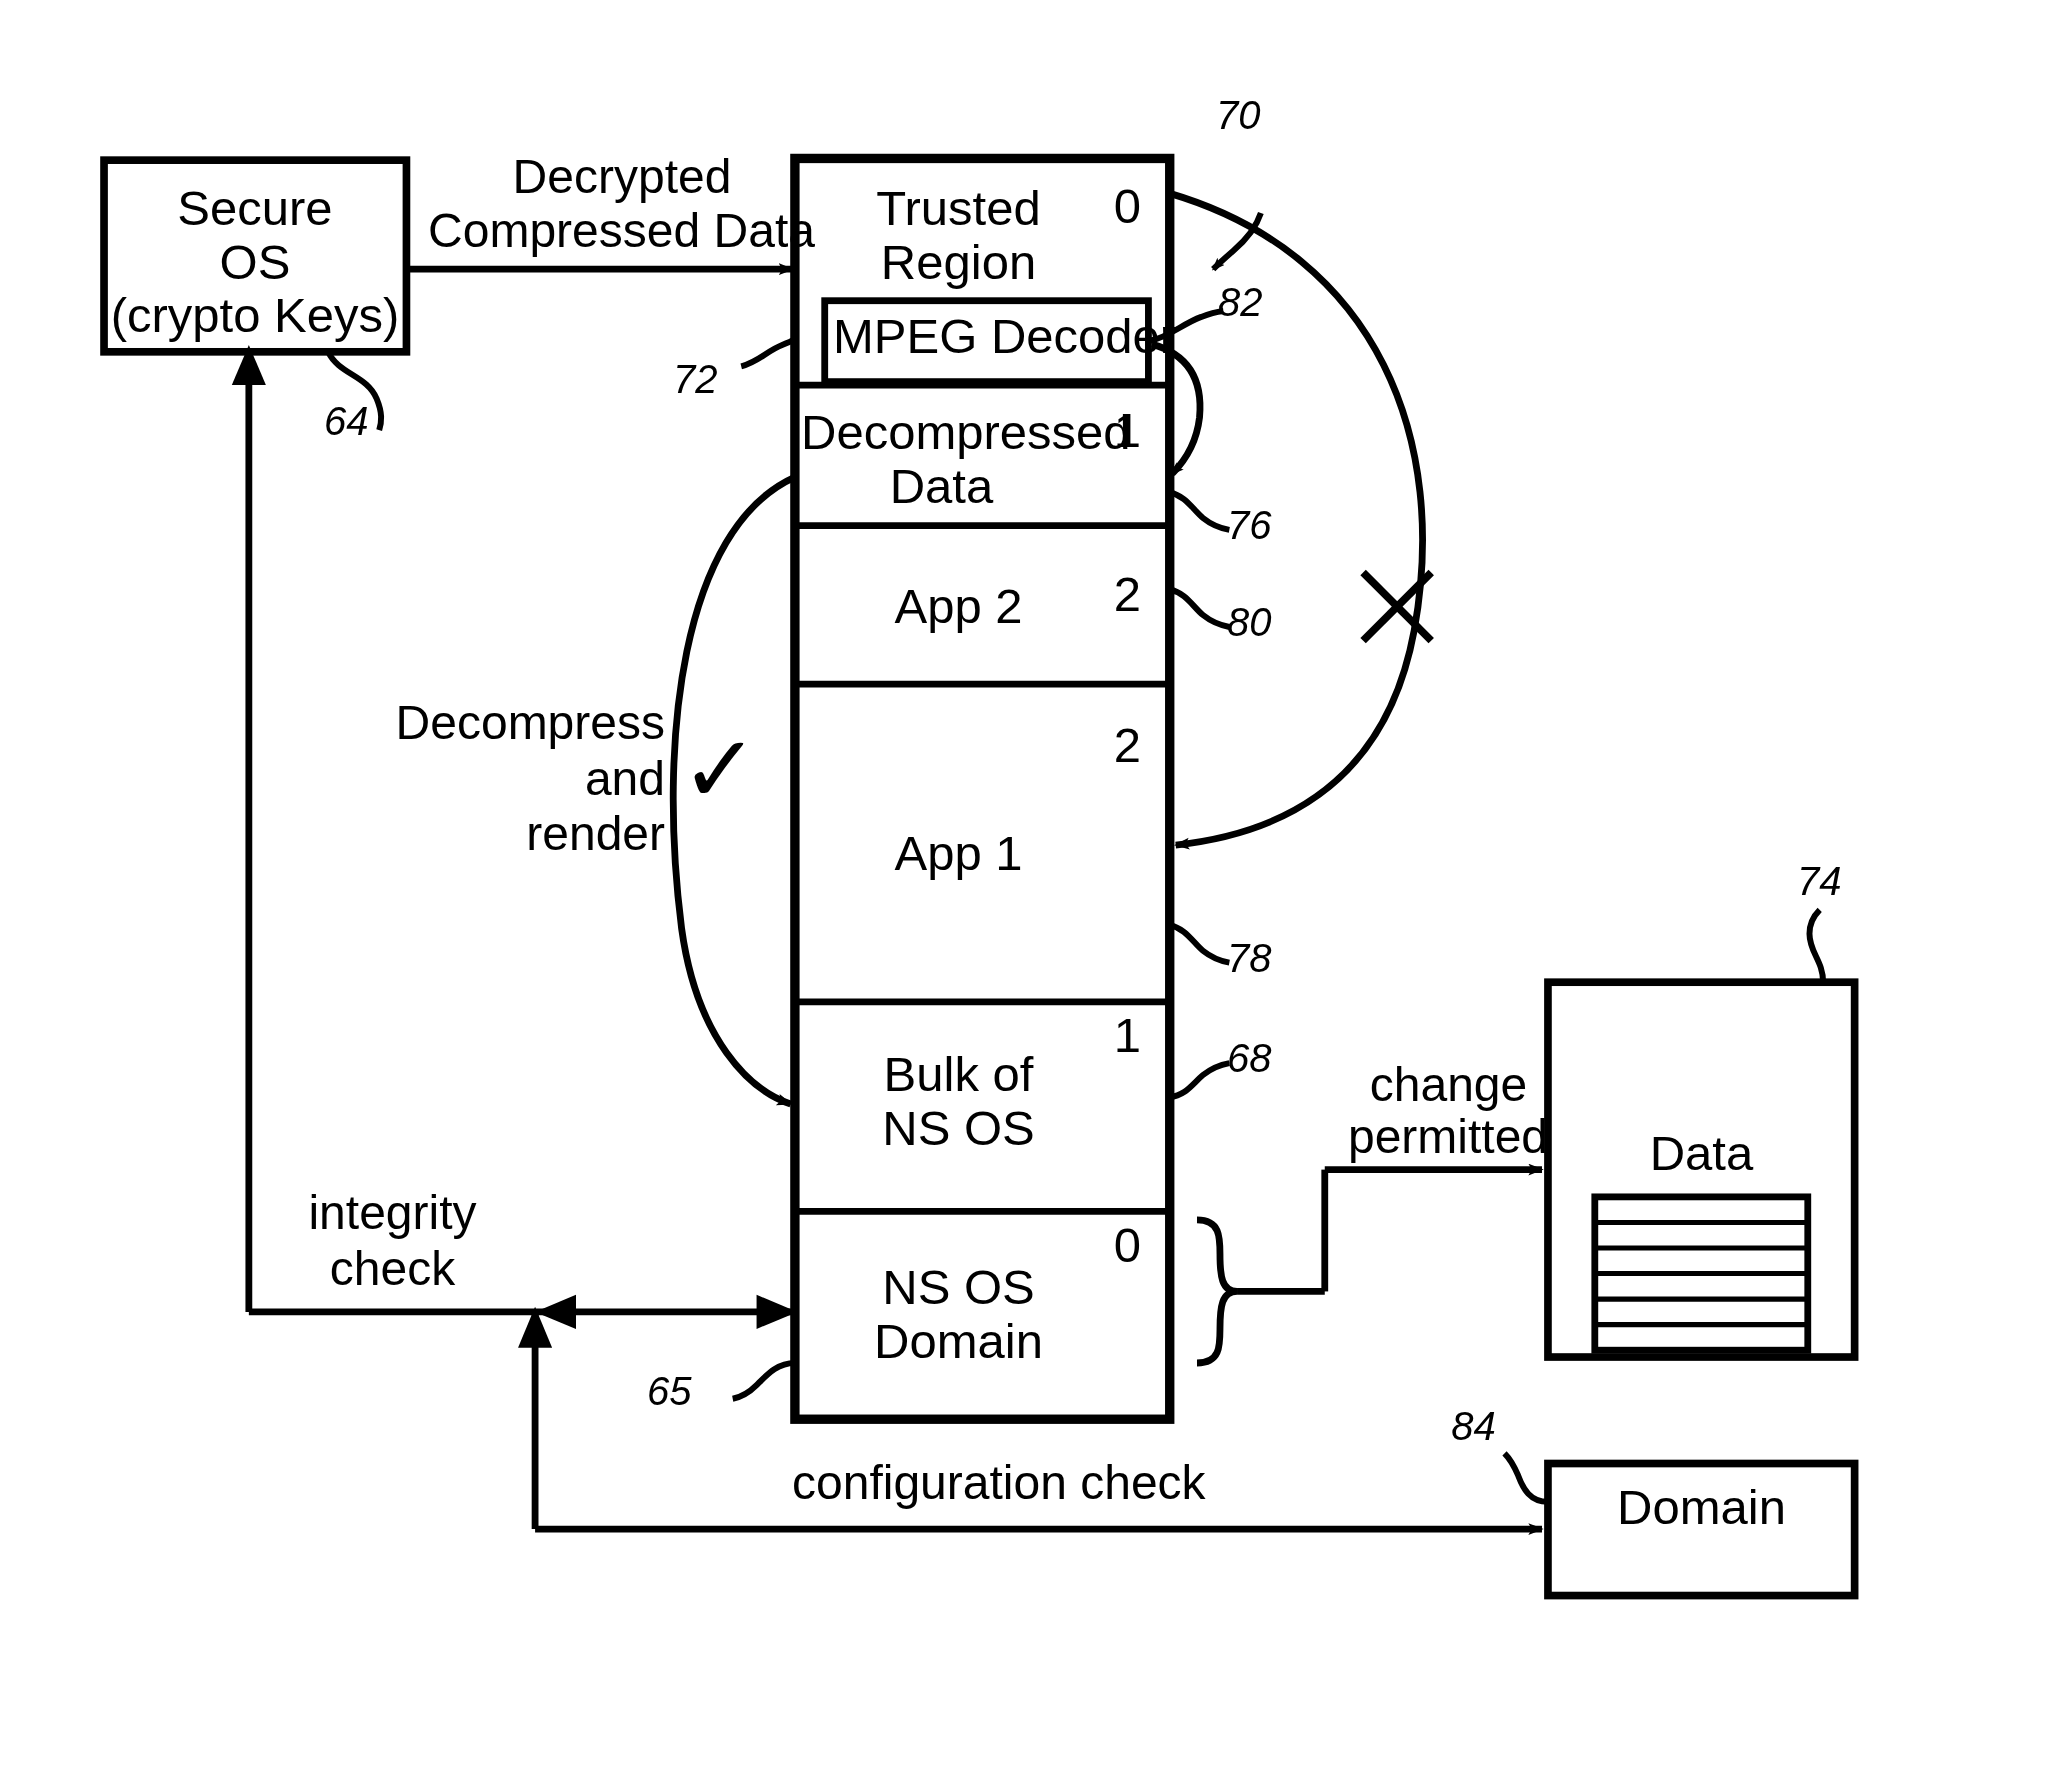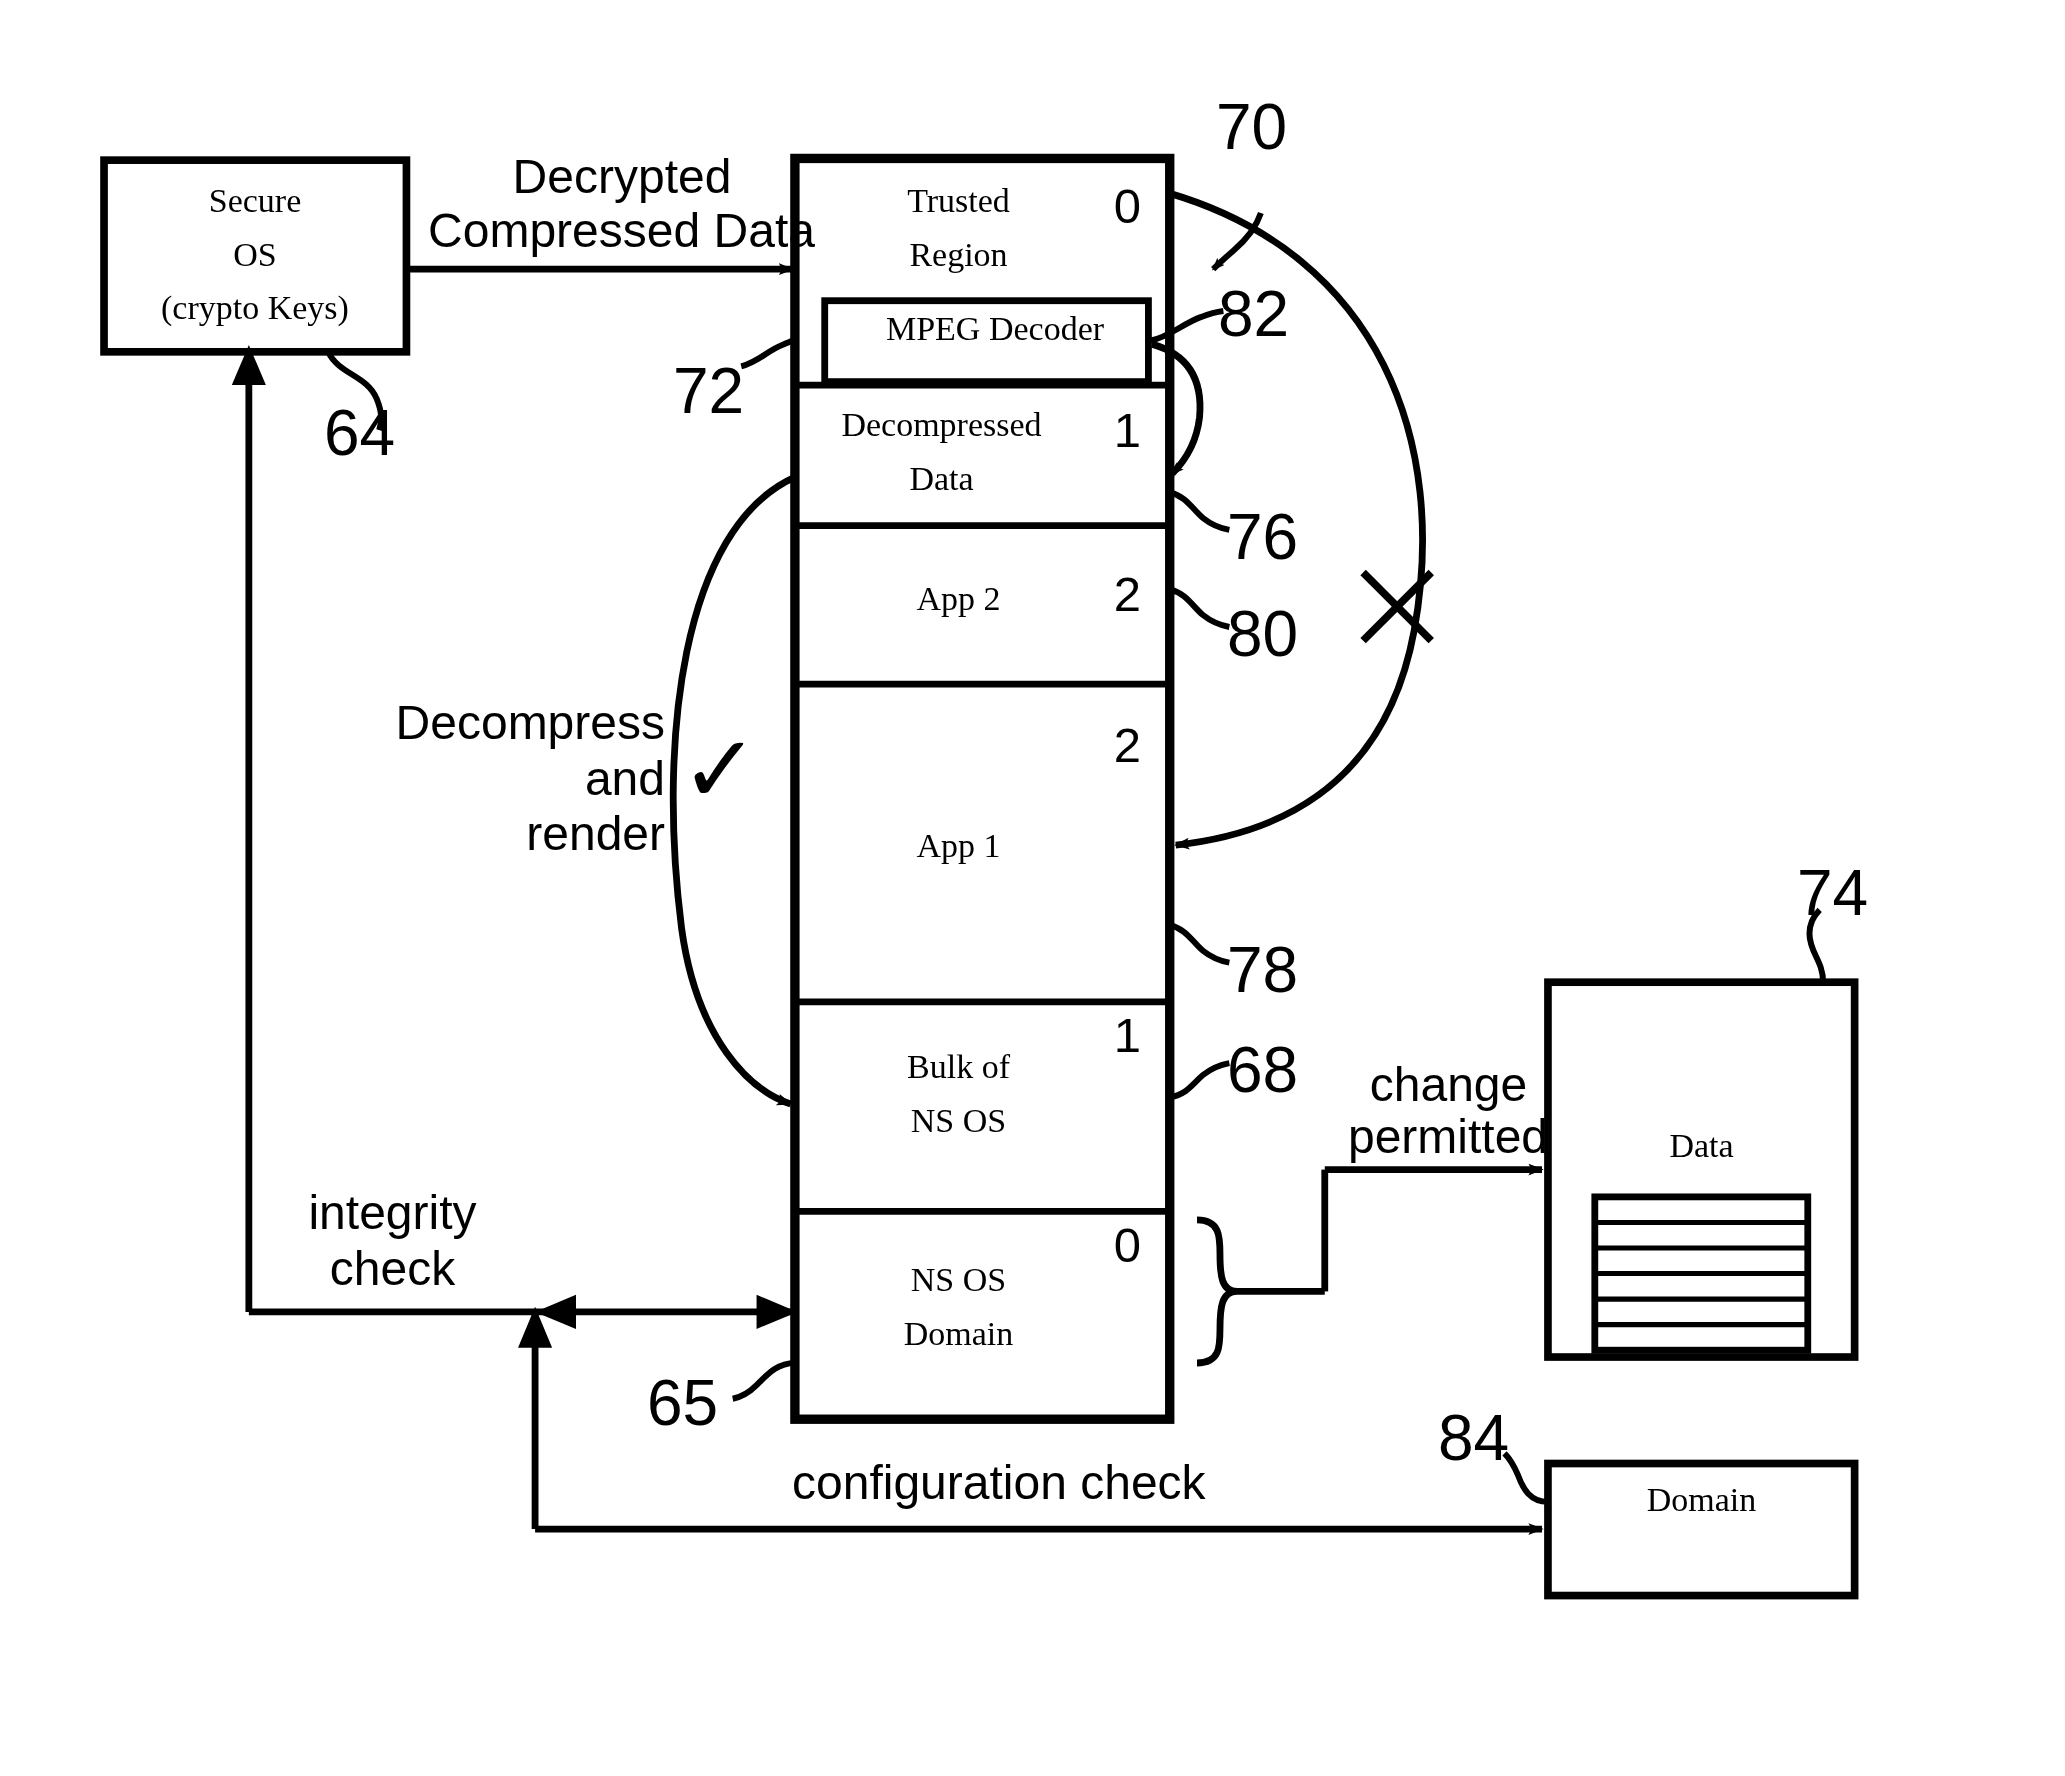--- a/index.html
+++ b/index.html
@@ -10,22 +10,22 @@
     color:#000;
     overflow:hidden;
     position:relative;
   }
   #stage{position:absolute;left:0;top:0;width:2066px;height:1777px;}
   svg.layer{position:absolute;left:0;top:0;width:2066px;height:1777px;overflow:visible;}
   .txt{position:absolute;white-space:pre;line-height:1.06;color:#000;}
   .c{text-align:center;}
   .r{text-align:right;}
   .l{text-align:left;}
-  .ref{font-size:64px;}
-  .boxlabel{font-size:34px;font-family:Liberation Serif, serif;}
+  .ref{font-size:40px;font-style:italic;}
+  .boxlabel{font-size:49px;}
   .biglabel{font-size:48px;}
   .domnum{font-size:49px;}
 </style>
 </head>
 <body>
 
 <div id="stage">
 
   <svg class="layer" viewBox="0 0 2425 2086">
     <defs>

